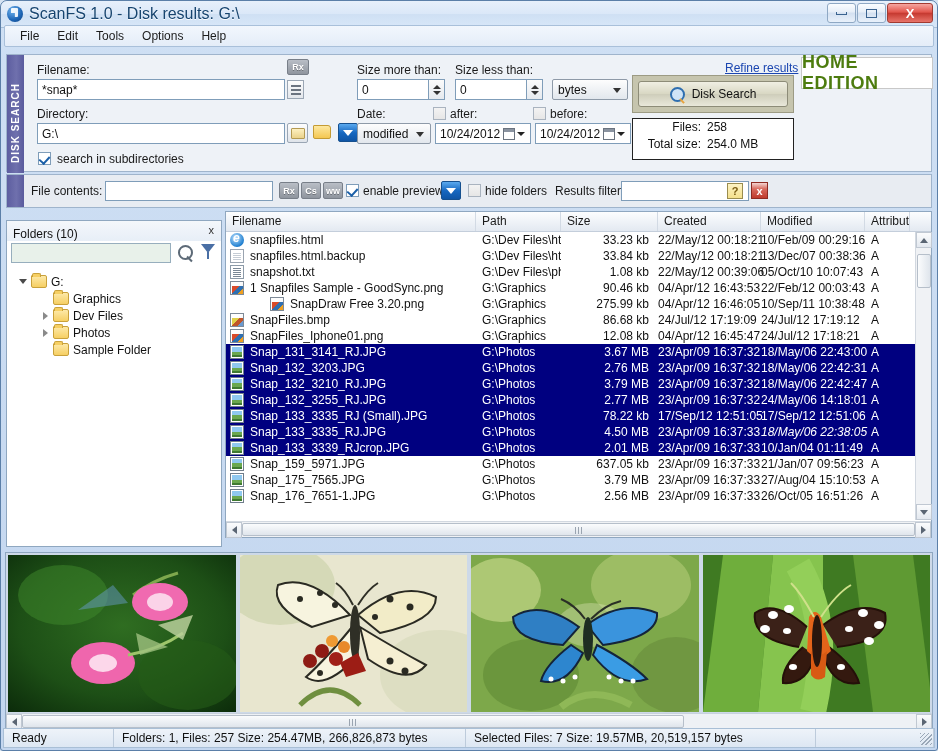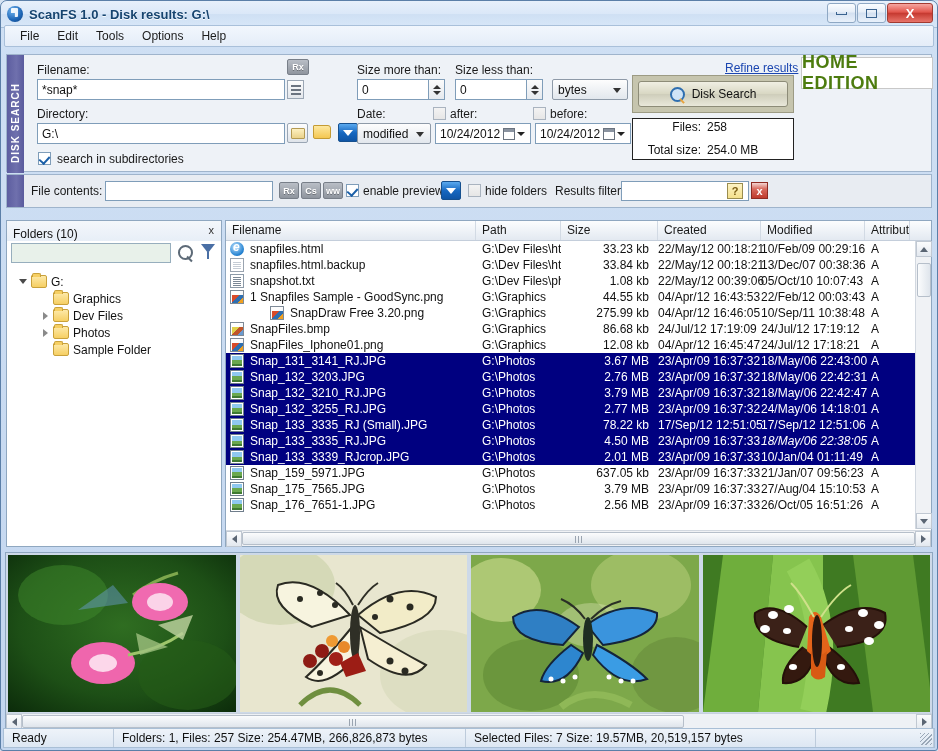--- a/index.html
+++ b/index.html
@@ -37,21 +37,21 @@
     flex: none;
   }
   .title-icon::after {
     content: "";
     position: absolute; left: 4px; top: 2px; width: 7px; height: 9px;
     background: #fff; border-radius: 1px;
     clip-path: polygon(0 0, 100% 0, 100% 100%, 55% 100%, 55% 55%, 0 55%);
     opacity: .9;
   }
   .title-text {
-    color: #16446f; font-size: 13px; font-weight: bold;
+    color: #16446f; font-size: 16px; font-weight: normal;
     text-shadow: 0 1px 0 rgba(255,255,255,.85);
     white-space: nowrap;
   }
   .winbtns { position: absolute; right: 4px; top: 2px; display: flex; gap: 1px; }
   .winbtn {
     width: 29px; height: 20px;
     border: 1px solid #8fa8c4;
     background: linear-gradient(to bottom, #fbfdff 0%, #e6eef8 45%, #d3e0f1 50%, #e9f1fb 100%);
     border-radius: 3px;
     display: flex; align-items: center; justify-content: center;
@@ -192,21 +192,21 @@
   }
   .mag::before {
     content:""; position:absolute; left:0;top:0;width:11px;height:11px;border-radius:50%;
     border: 2px solid #2f6fb0; background: #cfe4f7;
   }
   .mag::after {
     content:""; position:absolute; right:0;bottom:0;width:6px;height:2px;background:#e8a33d;transform:rotate(45deg);
   }
   .statsbox {
     position: absolute; background: #fff; border: 1px solid #222;
-    display: flex; flex-direction: column; justify-content: space-between;
+    display: flex; flex-direction: column; justify-content: flex-start;
     font-size: 12px; color: #111;
   }
   .statsrow { display: flex; line-height: 17px; }
   .statsrow .k { width: 74px; text-align: right; padding-right: 6px; }
   .edition {
     position: absolute; background: #fff; border: 1px solid #c8c8c8;
     color: #4d7c0f; font-size: 18px; font-weight: bold;
     display: flex; align-items: center; justify-content: center;
     letter-spacing: .5px;
   }
@@ -276,21 +276,21 @@
     background: linear-gradient(to bottom,#fde9a8,#f6cf63);
     border: 1px solid #c9a13a; border-radius: 1px 2px 2px 2px;
   }
   .fold::before {
     content:""; position:absolute; left:0; top:-3px; width:7px; height:3px;
     background:#f6cf63; border:1px solid #c9a13a; border-bottom:none; border-radius:2px 2px 0 0;
   }
 
   
   .filelist {
-    position: absolute; left: 224px; top: 219px; width: 707px; height: 327px;
+    position: absolute; left: 224px; top: 210px; width: 707px; height: 327px;
     background: #fff; border: 1px solid #8fa7c0;
   }
   .fl-head {
     position: absolute; left: 0; top: 0; right: 0; height: 20px;
     background: linear-gradient(to bottom,#fcfdfe,#eef2f7 55%, #e3e9f1);
     border-bottom: 1px solid #c4cedb;
     display: flex;
   }
   .fl-head .cell {
     height: 19px; line-height: 19px; font-size: 12px; color: #1a1a1a;
@@ -628,21 +628,21 @@
           <div class="c-created" style="width: 103px;">22/May/12 00:39:06</div>
           <div class="c-modified" style="width: 104px;">05/Oct/10 10:07:43</div>
           <div class="c-attr" style="width: 45px;">A</div>
         </div>
         <div class="row">
           <div class="c-name" style="width: 250px;">
             <span class="ficon png"></span>
             <span>1 Snapfiles Sample - GoodSync.png</span>
           </div>
           <div class="c-path" style="width: 85px;">G:\Graphics</div>
-          <div class="c-size" style="width: 97px;">44.55 kb</div>
+          <div class="c-size" style="width: 97px;">90.46 kb</div>
           <div class="c-created" style="width: 103px;">04/Apr/12 16:43:53</div>
           <div class="c-modified" style="width: 104px;">22/Feb/12 00:03:43</div>
           <div class="c-attr" style="width: 45px;">A</div>
         </div>
         <div class="row">
           <div class="c-name" style="width: 250px; padding-left: 44px;">
             <span class="ficon png"></span>
             <span>SnapDraw Free 3.20.png</span>
           </div>
           <div class="c-path" style="width: 85px;">G:\Graphics</div>

